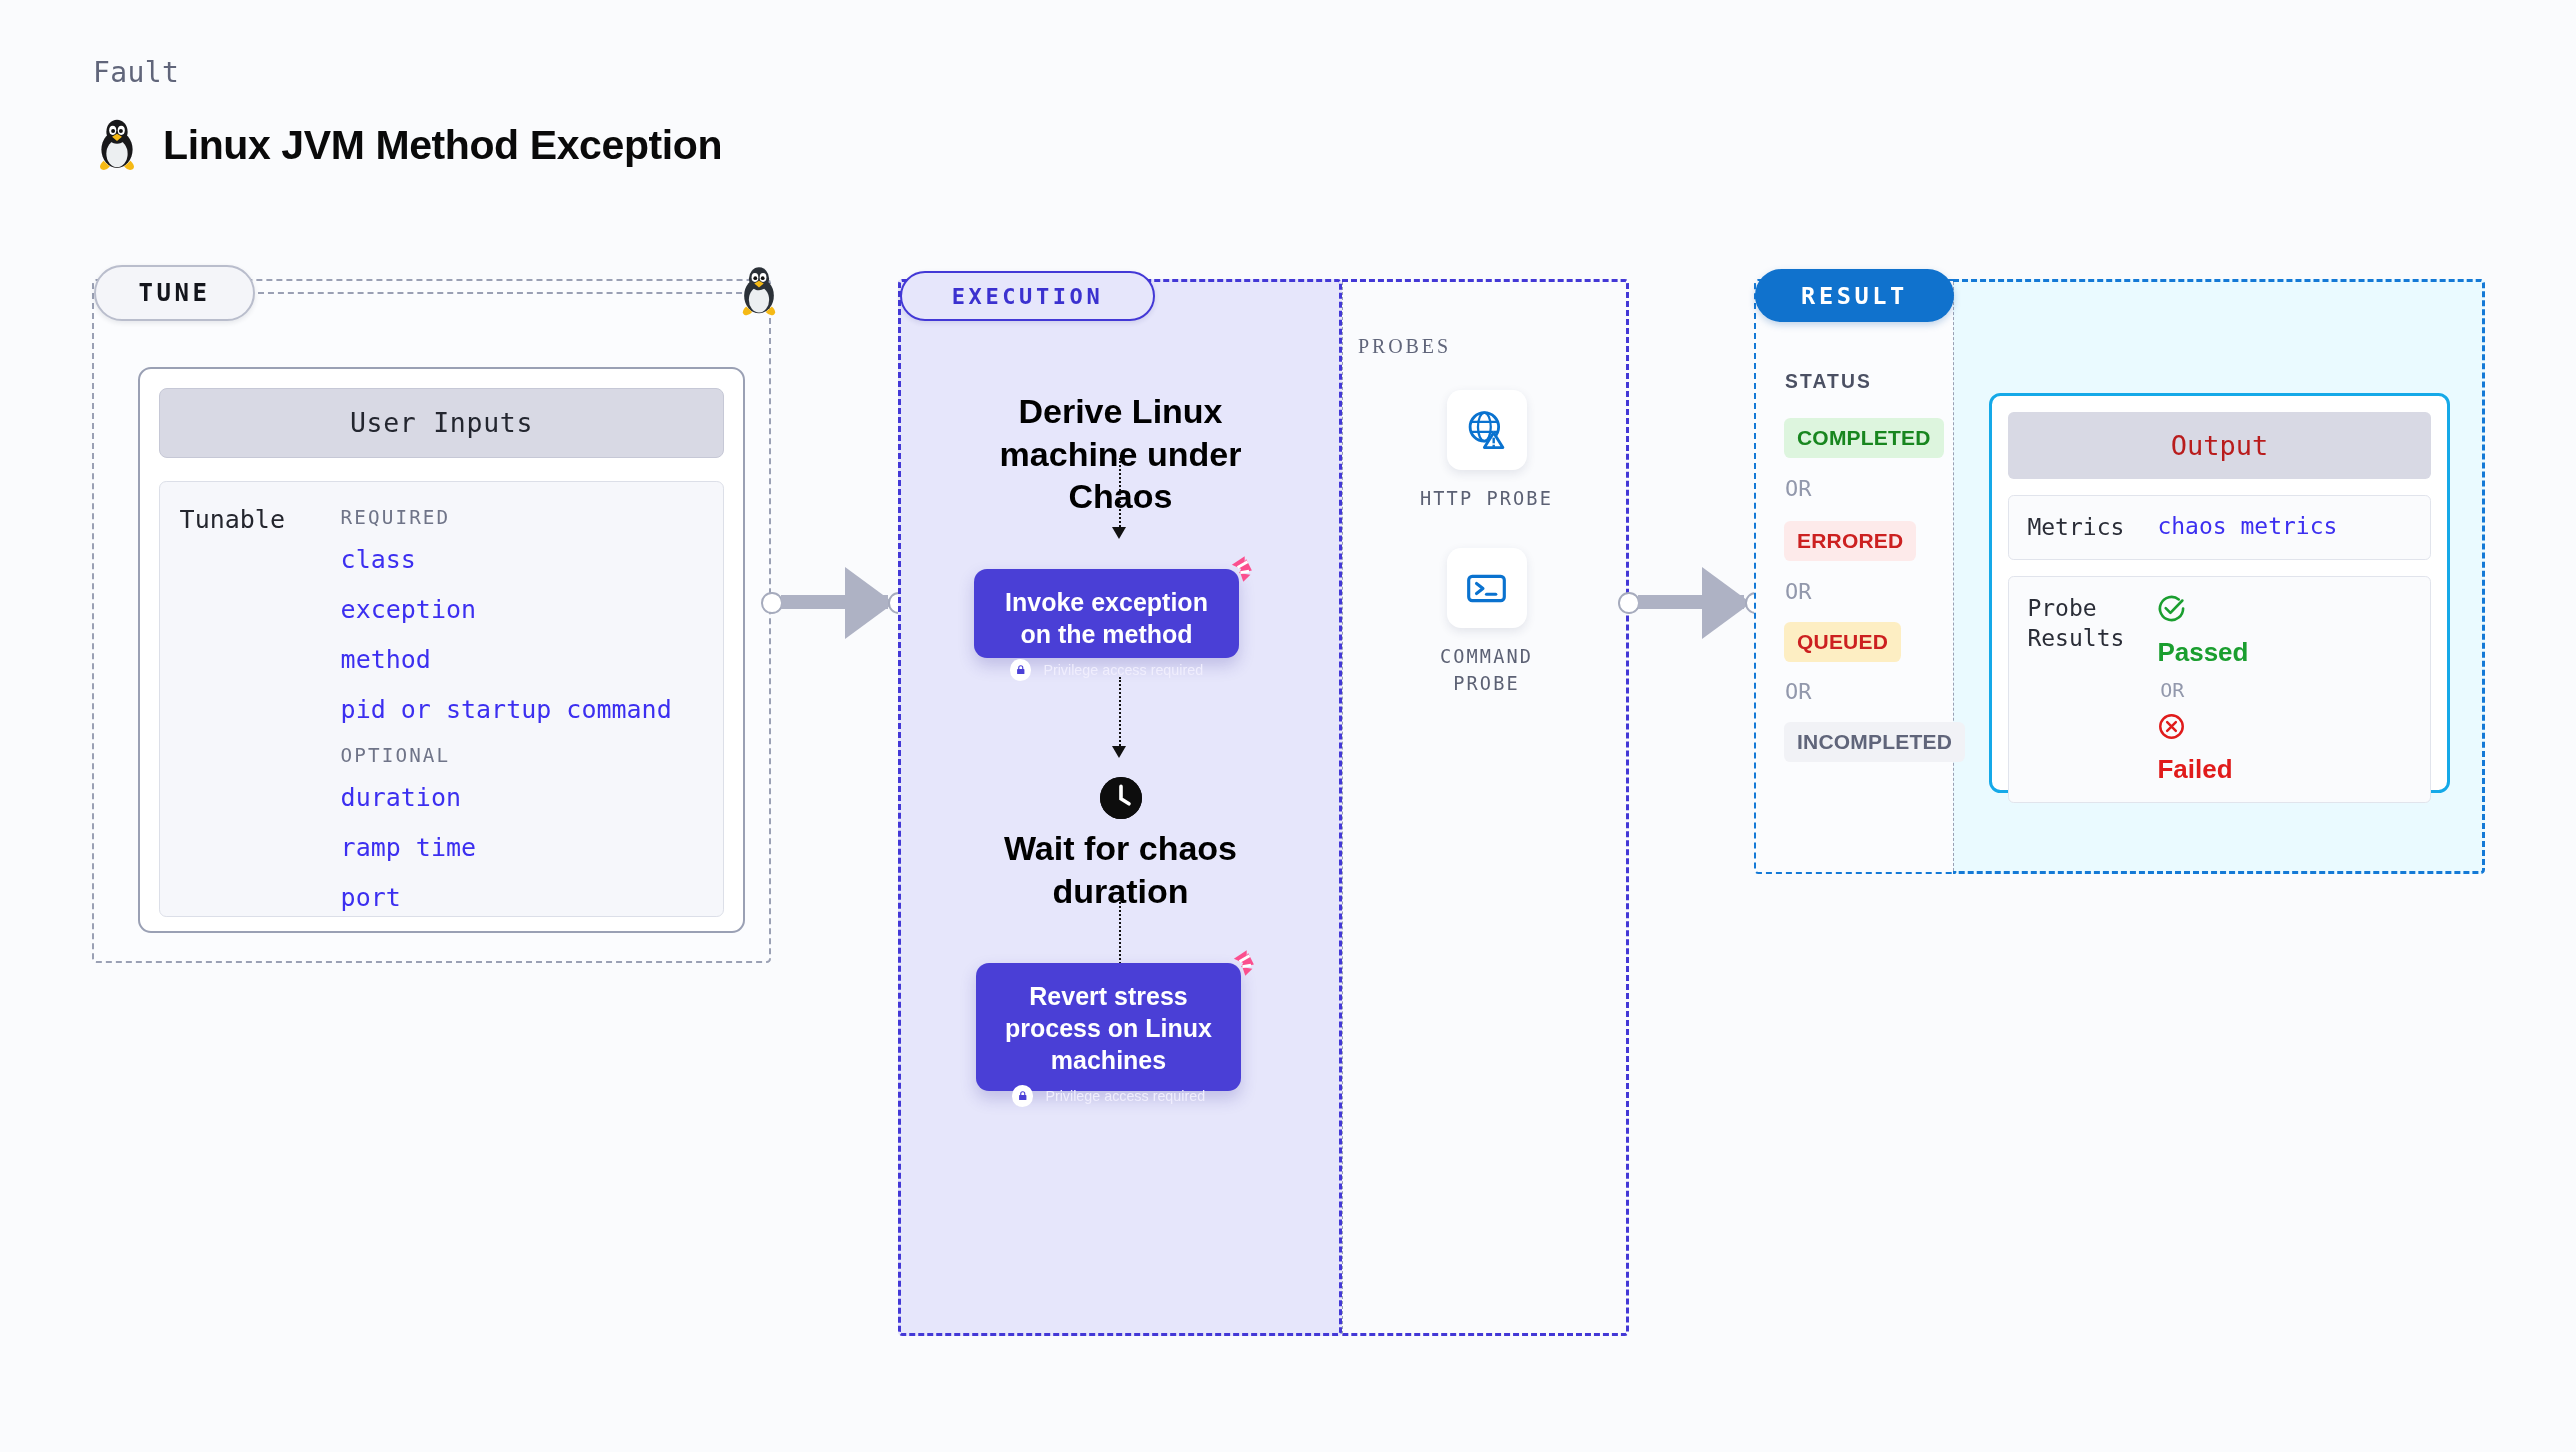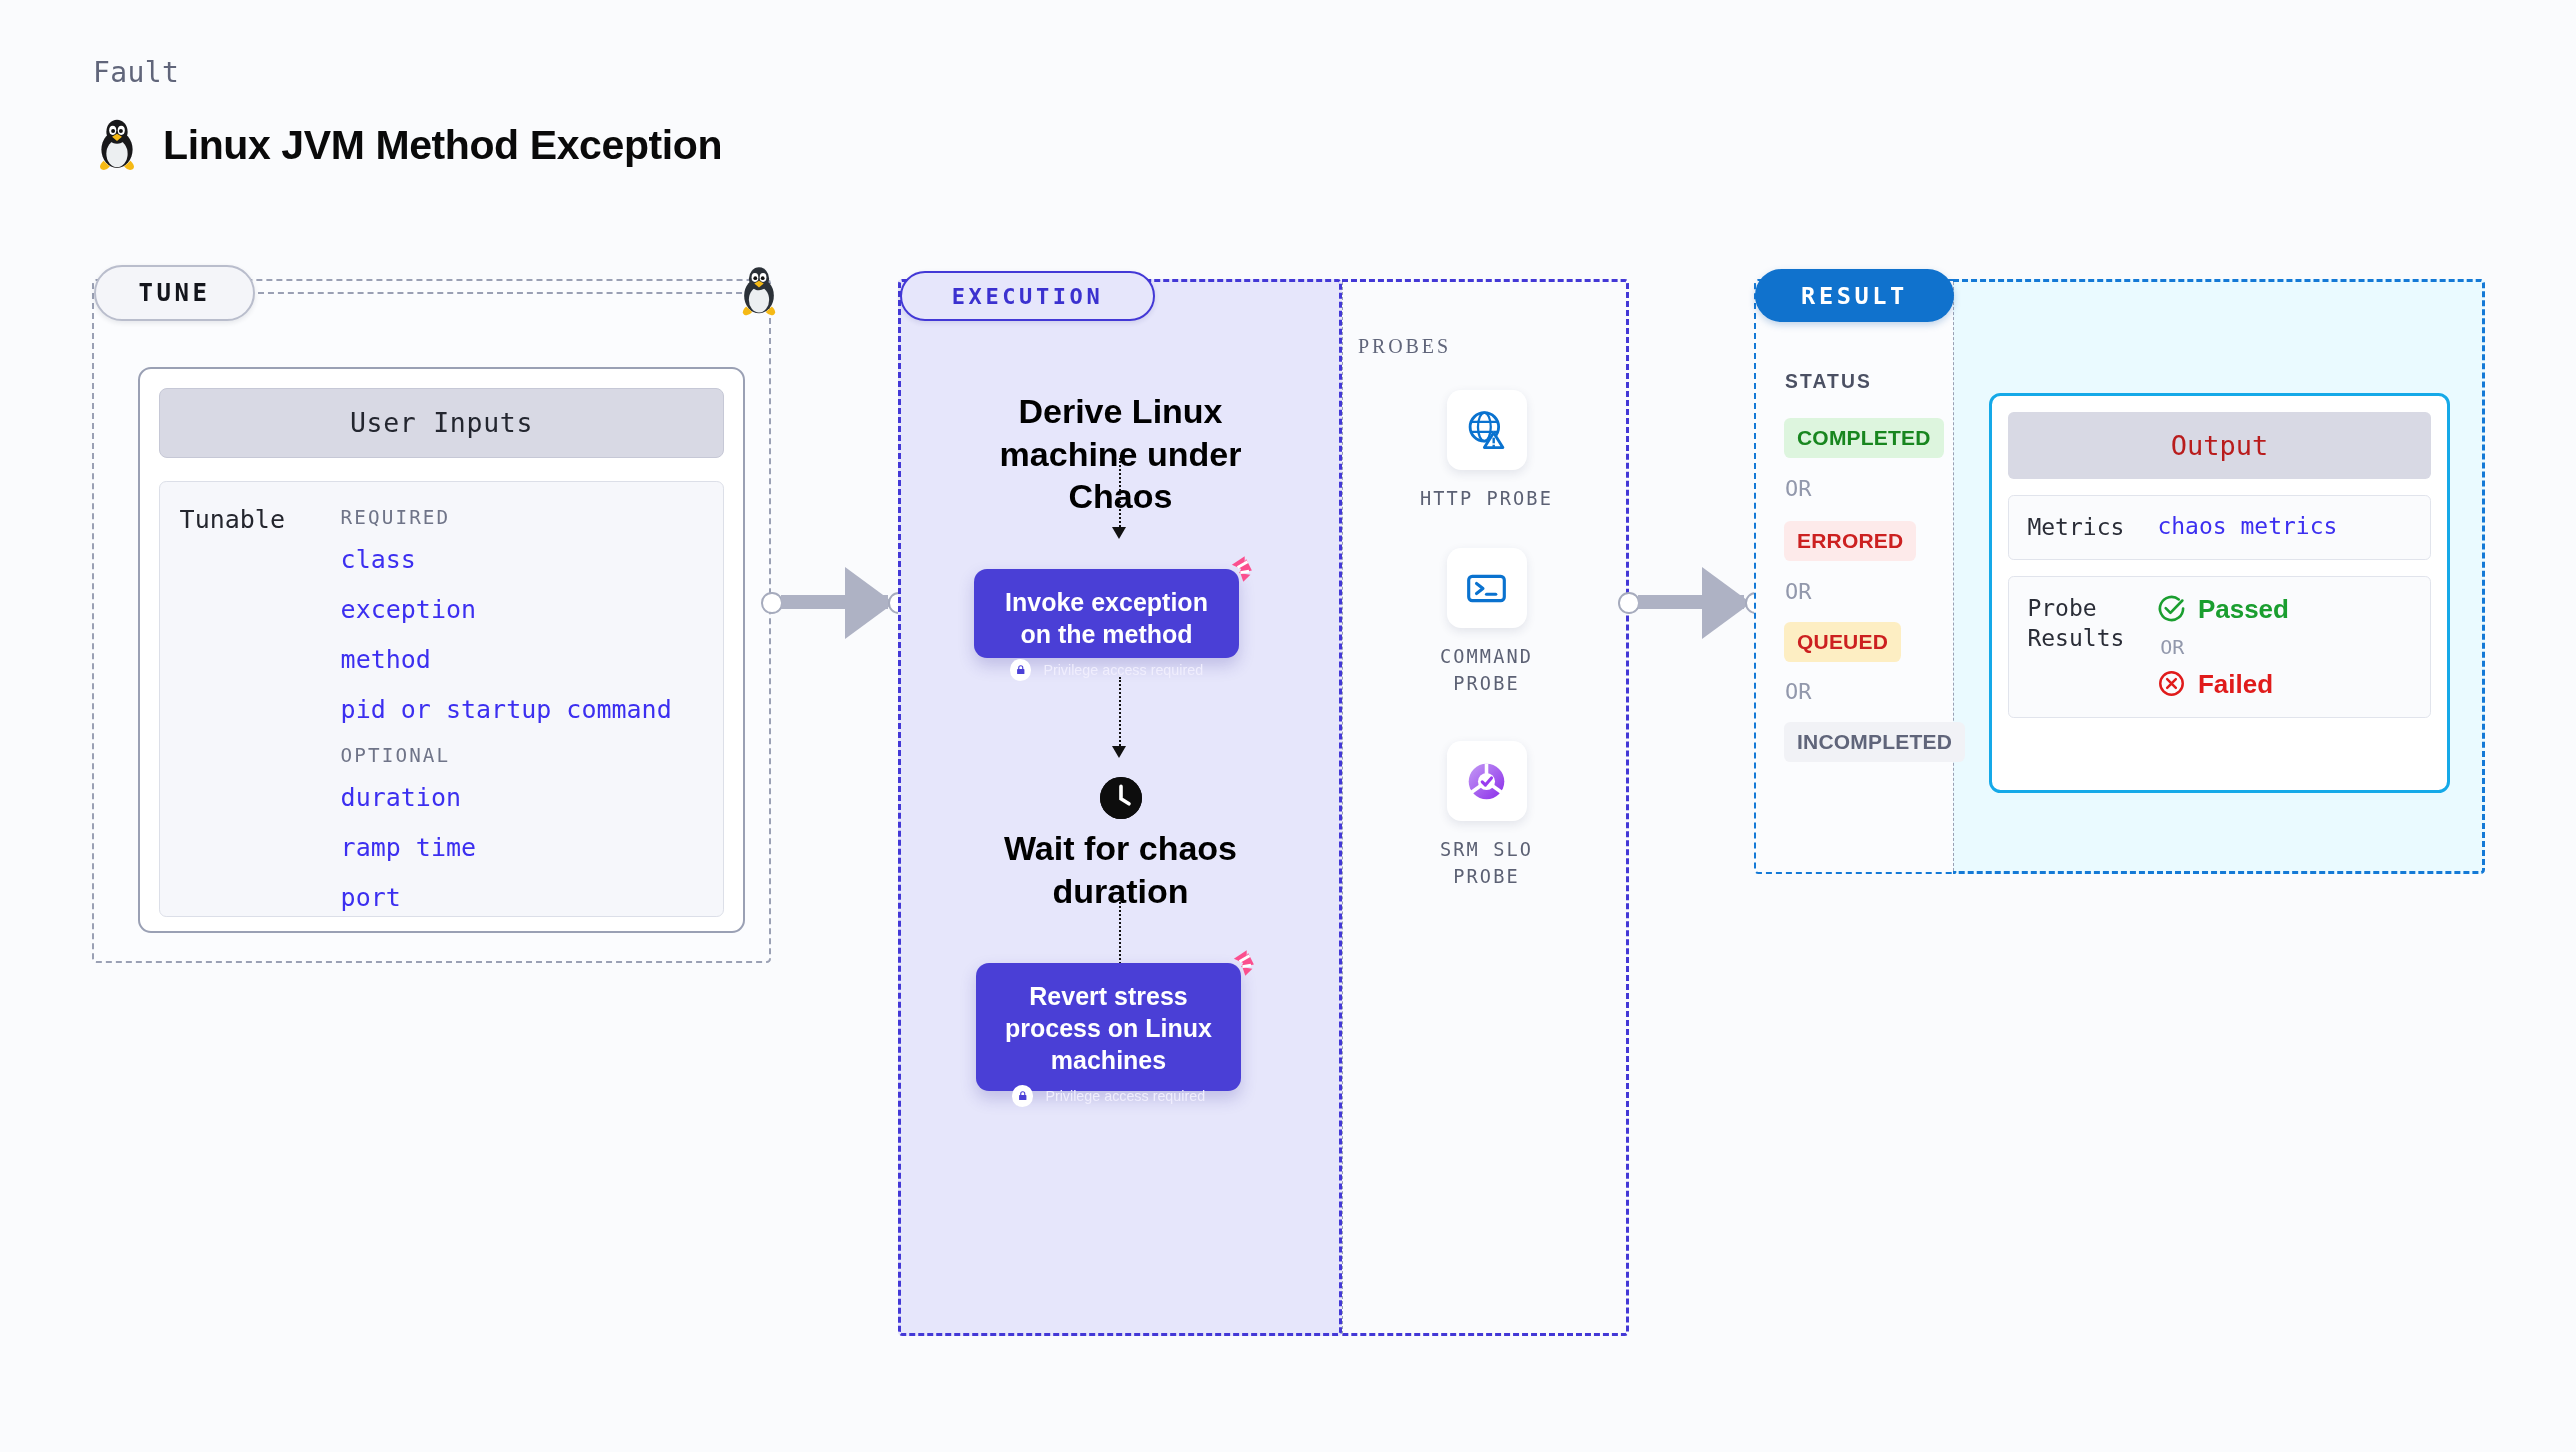--- a/index.html
+++ b/index.html
@@ -201,21 +201,21 @@
     margin-top: 15.8px; background: #fafbfd; border: 1.4px solid #e1e4ec; border-radius: 5.7px;
     display: flex; padding: 17px 0 17px 18.6px;
   }
   .out-key {
     font-family: "DejaVu Sans Mono", monospace; font-size: 23px; color: #2a2d37;
     width: 130px; line-height: 1.3;
   }
   .out-val-link {
     font-family: "DejaVu Sans Mono", monospace; font-size: 23px; color: #3c2ff0;
   }
-  .res-line { display: flex; gap: 11.5px; }
+  .res-line { display: flex; gap: 11.5px; flex-direction: column; }
   .res-pass { font-size: 26px; font-weight: 700; color: #1a9e2f; }
   .res-fail { font-size: 26px; font-weight: 700; color: #e01b1b; }
   .res-or {
     font-family: "DejaVu Sans Mono", monospace; font-size: 20px; color: #9298ac;
     margin: 10px 0 10px 2.9px;
   }
 
   
   .conn { position: absolute; }
   .conn-node {
@@ -384,39 +384,20 @@
     <div class="probe-tile">
       <svg width="47" height="47" viewBox="0 0 66 66">
         <rect x="8" y="16" width="50" height="34" rx="5" fill="none" stroke="#0a72cf" stroke-width="4.4"></rect>
         <path d="M19 26 L28 33 L19 40" fill="none" stroke="#0a72cf" stroke-width="4.4" stroke-linecap="round" stroke-linejoin="round"></path>
         <path d="M33 41 H46" stroke="#0a72cf" stroke-width="4.4" stroke-linecap="round"></path>
       </svg>
     </div>
     <div class="probe-label">COMMAND PROBE</div>
   </div>
 
-  <div class="probe" style="left:1415px; top:741px;">
-    <div class="probe-tile">
-      <svg width="47" height="47" viewBox="0 0 66 66">
-        <defs>
-          <linearGradient id="slograd" x1="0" y1="0" x2="1" y2="1">
-            <stop offset="0" stop-color="#c49bf5"></stop>
-              <stop offset="1" stop-color="#8a2be9"></stop>
-          </linearGradient>
-        </defs>
-        <circle cx="33" cy="33" r="25" fill="url(#slograd)"></circle>
-        <path d="M33 8 L33 33" stroke="#fff" stroke-width="5"></path>
-        <path d="M33 33 L12 48" stroke="#fff" stroke-width="5"></path>
-        <path d="M33 33 L54 48" stroke="#fff" stroke-width="5"></path>
-        <circle cx="33" cy="33" r="12" fill="#fff"></circle>
-        <path d="M27 33.5 L31.5 38 L40 28" fill="none" stroke="#9a3bf0" stroke-width="4.4" stroke-linecap="round" stroke-linejoin="round"></path>
-      </svg>
-    </div>
-    <div class="probe-label">SRM SLO PROBE</div>
-  </div>
 
   <div class="conn">
     <div class="conn-node" style="left:1618px; top:592px;"></div>
     <div class="conn-bar" style="left:1638px; top:595px; width:106px;"></div>
     <div class="conn-head" style="left:1702px; top:567px;"></div>
     <div class="conn-node" style="left:1745px; top:592px;"></div>
   </div>
 
   <div class="dashed panel" id="result-status-box"></div>
   <div class="dashed panel" id="result-output-box"></div>

